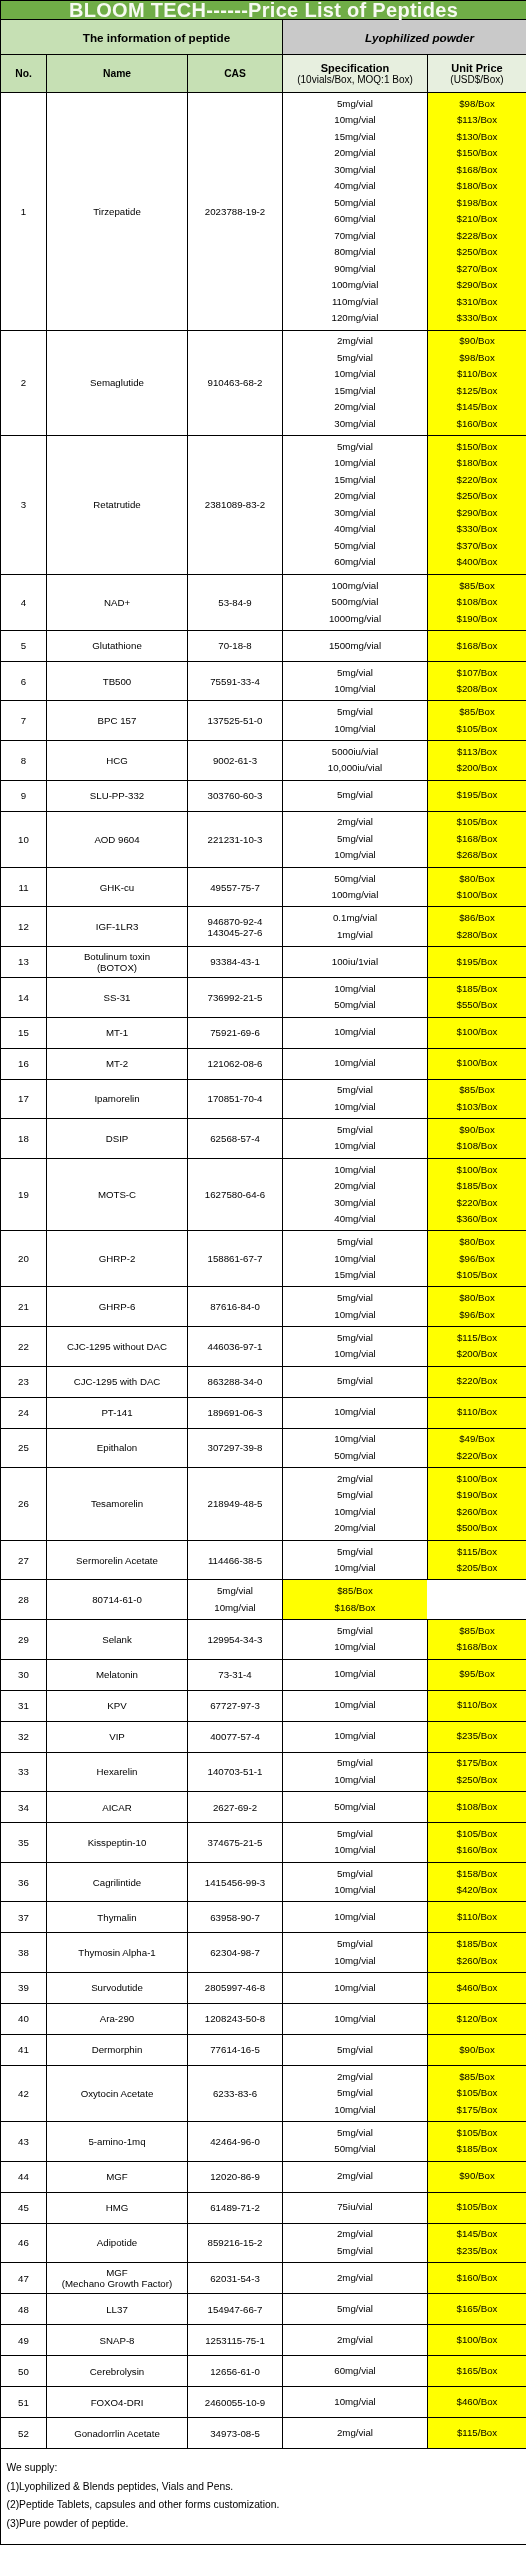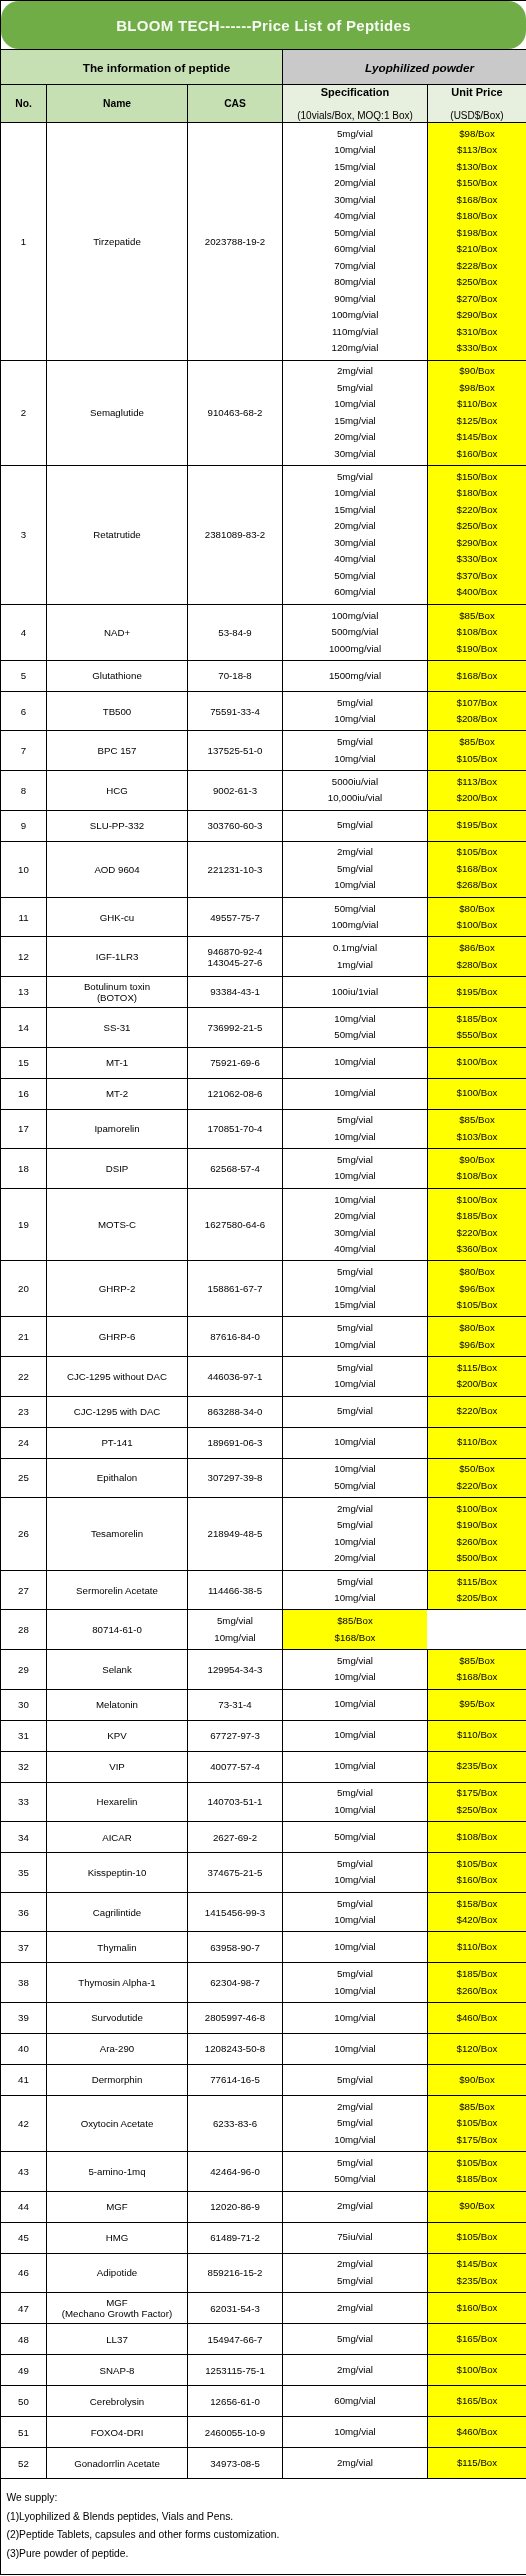--- a/index.html
+++ b/index.html
@@ -16,28 +16,27 @@
   body{font-family:"Liberation Sans","DejaVu Sans",sans-serif;color:#000;}
   .sheet{
     width:527px;
     box-sizing:border-box;
     border:1.4px solid var(--border);
     background:#fff;
   }
   .title-bar{
     background:var(--title-bg);
     color:var(--title-text);
-    height:48px;
+    height:18px;
     display:flex;
     align-items:center;
     justify-content:center;
-    font-size:15px;
+    font-size:20px;
     font-weight:bold;
     letter-spacing:0.3px;
-    border-radius:18px;
   }
   .group-row{
     display:grid;
     grid-template-columns:281px 1fr;
     border-top:1.4px solid var(--border);
   }
   .group-cell{
     height:34px;
     display:flex;align-items:center;justify-content:center;
     font-size:11.7px;font-weight:bold;padding-left:30px;
@@ -50,21 +49,21 @@
     min-height:37px;
     display:flex;flex-direction:column;align-items:center;justify-content:center;
     text-align:center;
     background:var(--column-header-green-bg);
     border-left:1.4px solid var(--border);
     padding:1.4px 0;
     box-sizing:border-box;
   }
   .hcell:first-child{border-left:none;}
   .hcell .main{font-size:10.3px;font-weight:bold;}
-  .hcell.light{background:var(--column-header-light-bg);justify-content:space-between;}
+  .hcell.light{background:var(--column-header-light-bg);}
   .hcell.light .main{font-size:11px;}
   .hcell .sub{font-size:10px;margin-top:0.7px;}
   .product-row{border-top:1.4px solid var(--border);}
   .cell{
     border-left:1.4px solid var(--border);
     display:flex;flex-direction:column;align-items:center;justify-content:center;
     text-align:center;
     font-size:9.7px;
     padding:2.8px 1.4px;
     min-height:30px;
@@ -306,21 +305,21 @@
       <div class="cell">189691-06-3</div>
       <div class="cell specs"><div class="line">10mg/vial</div></div>
       <div class="cell prices"><div class="line">$110/Box</div></div>
     </div>
 
     <div class="cols product-row">
       <div class="cell">25</div>
       <div class="cell">Epithalon</div>
       <div class="cell">307297-39-8</div>
       <div class="cell specs"><div class="line">10mg/vial</div><div class="line">50mg/vial</div></div>
-      <div class="cell prices"><div class="line">$50/Box</div><div class="line">$220/Box</div></div>
+      <div class="cell prices"><div class="line">$49/Box</div><div class="line">$220/Box</div></div>
     </div>
 
     <div class="cols product-row">
       <div class="cell">26</div>
       <div class="cell">Tesamorelin</div>
       <div class="cell">218949-48-5</div>
       <div class="cell specs"><div class="line">2mg/vial</div><div class="line">5mg/vial</div><div class="line">10mg/vial</div><div class="line">20mg/vial</div></div>
       <div class="cell prices"><div class="line">$100/Box</div><div class="line">$190/Box</div><div class="line">$260/Box</div><div class="line">$500/Box</div></div>
     </div>
 

